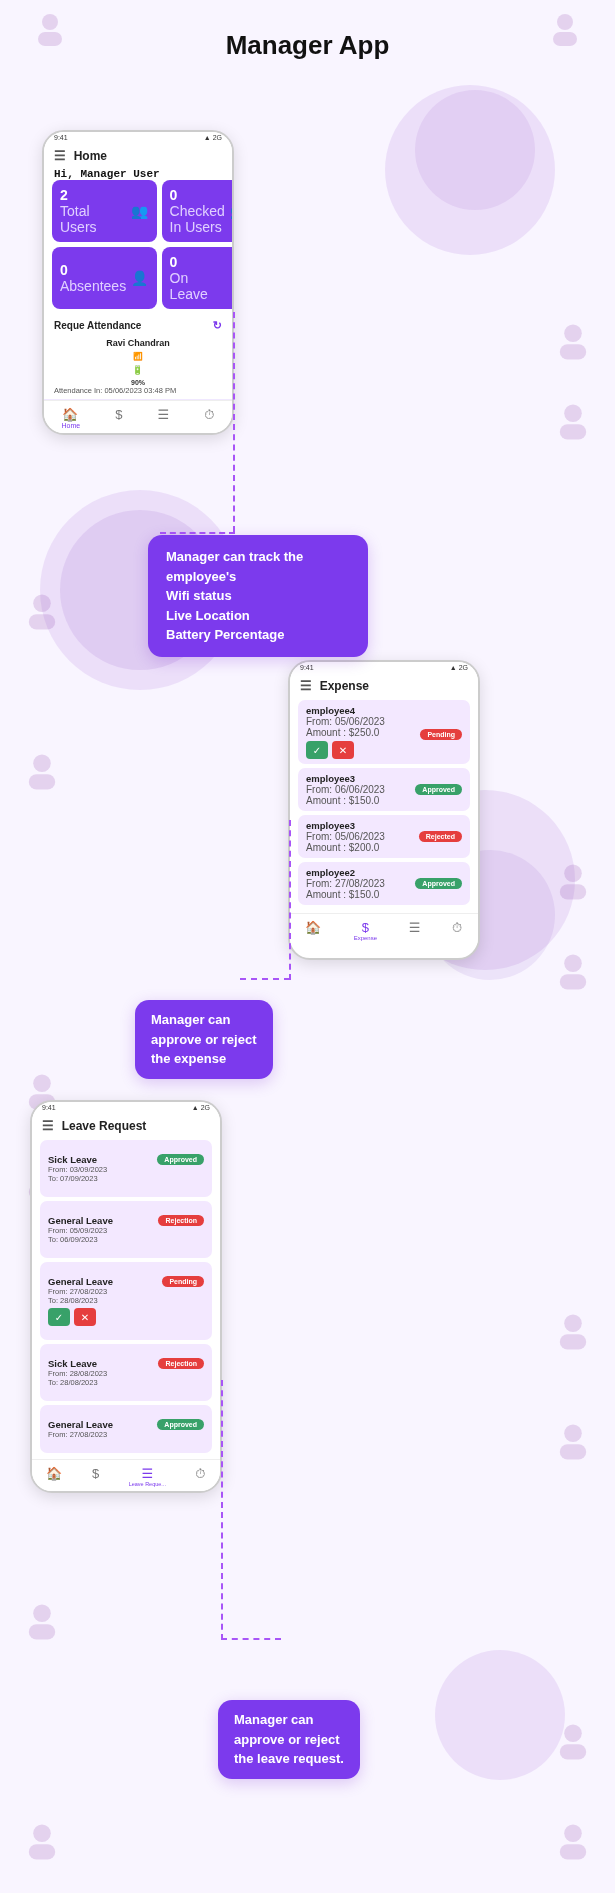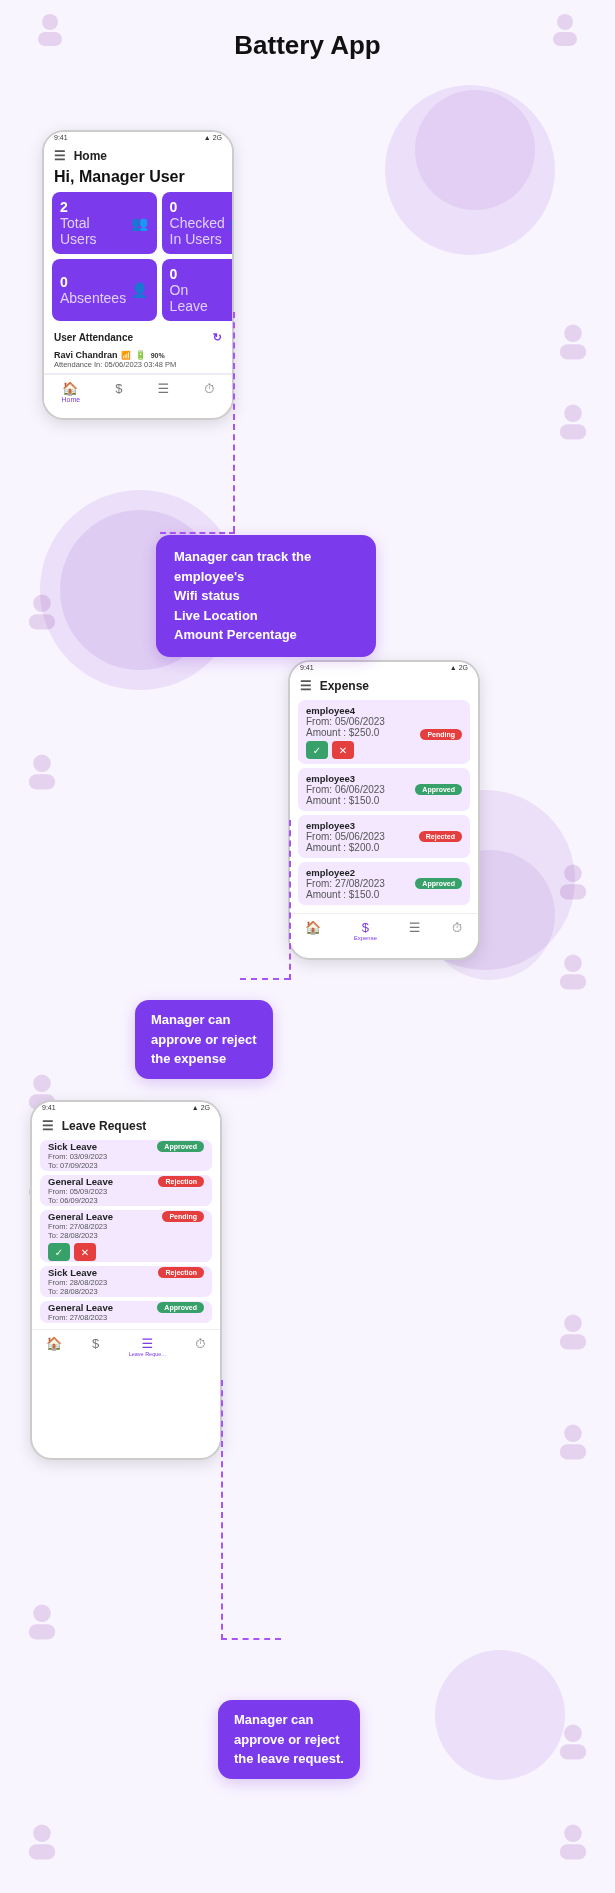--- a/index.html
+++ b/index.html
@@ -56,24 +56,25 @@
       padding: 5px 10px 3px;
       font-size: 12px;
       font-weight: bold;
       color: #222;
       background: #fff;
     }
 
     .phone-header .hamburger { margin-right: 8px; font-size: 13px; color: #555; }
 
     .greeting {
-      padding: 2px 10px 6px;
-      font-size: 16px;
+      padding: 2px 10px 0;
+      font-size: 11px;
       font-weight: bold;
       color: #111;
+      font-family: Liberation Mono, monospace;
     }
 
     
     .stats-grid {
       display: grid;
       grid-template-columns: 1fr 1fr;
       gap: 5px;
       padding: 0 8px 6px;
     }
     .stat-card {
@@ -115,20 +116,21 @@
       padding: 4px 10px;
       border-bottom: 1px solid #f0e8ff;
     }
     .attendance-name {
       font-size: 9px;
       font-weight: bold;
       color: #222;
       display: flex;
       align-items: center;
       gap: 4px;
+      flex-direction: column;
     }
     .attendance-name .wifi-icon { color: #7c3aed; font-size: 8px; }
     .attendance-name .bat-pct { font-size: 7px; color: #333; }
     .attendance-detail {
       font-size: 7.5px;
       color: #555;
     }
     .checked-out-badge {
       background: #7c3aed;
       color: #fff;
@@ -214,21 +216,21 @@
       font-size: 10px;
       cursor: pointer;
       display: flex; align-items: center; justify-content: center;
     }
 
     
     .leave-row {
       background: #f3e8ff;
       border-radius: 7px;
       margin: 4px 8px;
-      padding: 1px 8px;
+      padding: 14px 8px;
       display: flex;
       align-items: flex-start;
       justify-content: space-between;
       gap: 16px;
     }
     .leave-title { font-size: 9.5px; font-weight: bold; color: #222; }
     .leave-detail { font-size: 7.5px; color: #555; }
 
     
     .deco-person {
@@ -241,21 +243,21 @@
 
 <div class="bg-circle" style="width:170px;height:170px;top:85px;right:60px;"></div>
 <div class="bg-circle" style="width:120px;height:120px;top:90px;right:80px;background:rgba(160,100,210,0.13);"></div>
 <div class="bg-circle" style="width:200px;height:200px;top:490px;left:40px;"></div>
 <div class="bg-circle" style="width:160px;height:160px;top:510px;left:60px;background:rgba(140,80,200,0.13);"></div>
 <div class="bg-circle" style="width:180px;height:180px;top:790px;right:40px;background:rgba(160,100,210,0.15);"></div>
 <div class="bg-circle" style="width:130px;height:130px;top:850px;right:60px;background:rgba(130,70,200,0.1);"></div>
 <div class="bg-circle" style="width:170px;height:170px;top:1100px;left:50px;"></div>
 <div class="bg-circle" style="width:130px;height:130px;top:1650px;right:50px;"></div>
 
-<h1 class="page-title">Battery App</h1>
+<h1 class="page-title">Manager App</h1>
 
 <svg class="deco-person" style="top:10px;left:30px;width:40px;height:40px;" viewBox="0 0 40 40">
     <circle cx="20" cy="12" r="8" fill="#9b59b6"></circle>
     <rect x="8" y="22" width="24" height="14" rx="7" fill="#9b59b6"></rect>
   </svg>
 <svg class="deco-person" style="top:10px;right:30px;width:40px;height:40px;" viewBox="0 0 40 40">
     <circle cx="20" cy="12" r="8" fill="#9b59b6"></circle>
     <rect x="8" y="22" width="24" height="14" rx="7" fill="#9b59b6"></rect>
   </svg>
 <svg class="deco-person" style="top:320px;right:20px;width:44px;height:44px;" viewBox="0 0 40 40">
@@ -354,21 +356,21 @@
     <div class="stat-card">
       <div>
         <div class="stat-num">0</div>
         <div class="stat-label">On Leave</div>
       </div>
       <span class="stat-icon">👤</span>
     </div>
   </div>
 
   <div class="section-header">
-    <span>User Attendance</span>
+    <span>Reque Attendance</span>
     <span class="refresh-icon">↻</span>
   </div>
 
   <div class="attendance-row">
     <div class="attendance-name">
       <span>Ravi Chandran</span>
       <span class="wifi-icon">📶</span>
       <span>🔋</span>
       <span class="bat-pct">90%</span>
     </div>
@@ -389,25 +391,25 @@
     </div>
     <div class="nav-item">
       <span class="nav-icon">⏱</span>
     </div>
   </div>
 </div>
 
 <div style="position:absolute;top:312px;left:233px;width:2px;height:220px;border-left:2px dashed #a855f7;"></div>
 <div style="position:absolute;top:532px;left:160px;width:75px;height:2px;border-top:2px dashed #a855f7;"></div>
 
-<div class="tooltip-bubble" style="top:535px;left:156px;max-width:220px;">
+<div class="tooltip-bubble" style="top:535px;left:148px;max-width:220px;">
   <span>Manager can track the employee's</span><br>
   <span>Wifi status</span><br>
   <span>Live Location</span><br>
-  <span>Amount Percentage</span>
+  <span>Battery Percentage</span>
 </div>
 
 <div class="phone" style="top:660px;left:288px;width:192px;min-height:300px;">
 
   <div class="phone-status-bar">
     <span>9:41</span>
     <span>▲ 2G</span>
   </div>
 
   <div class="phone-header">

